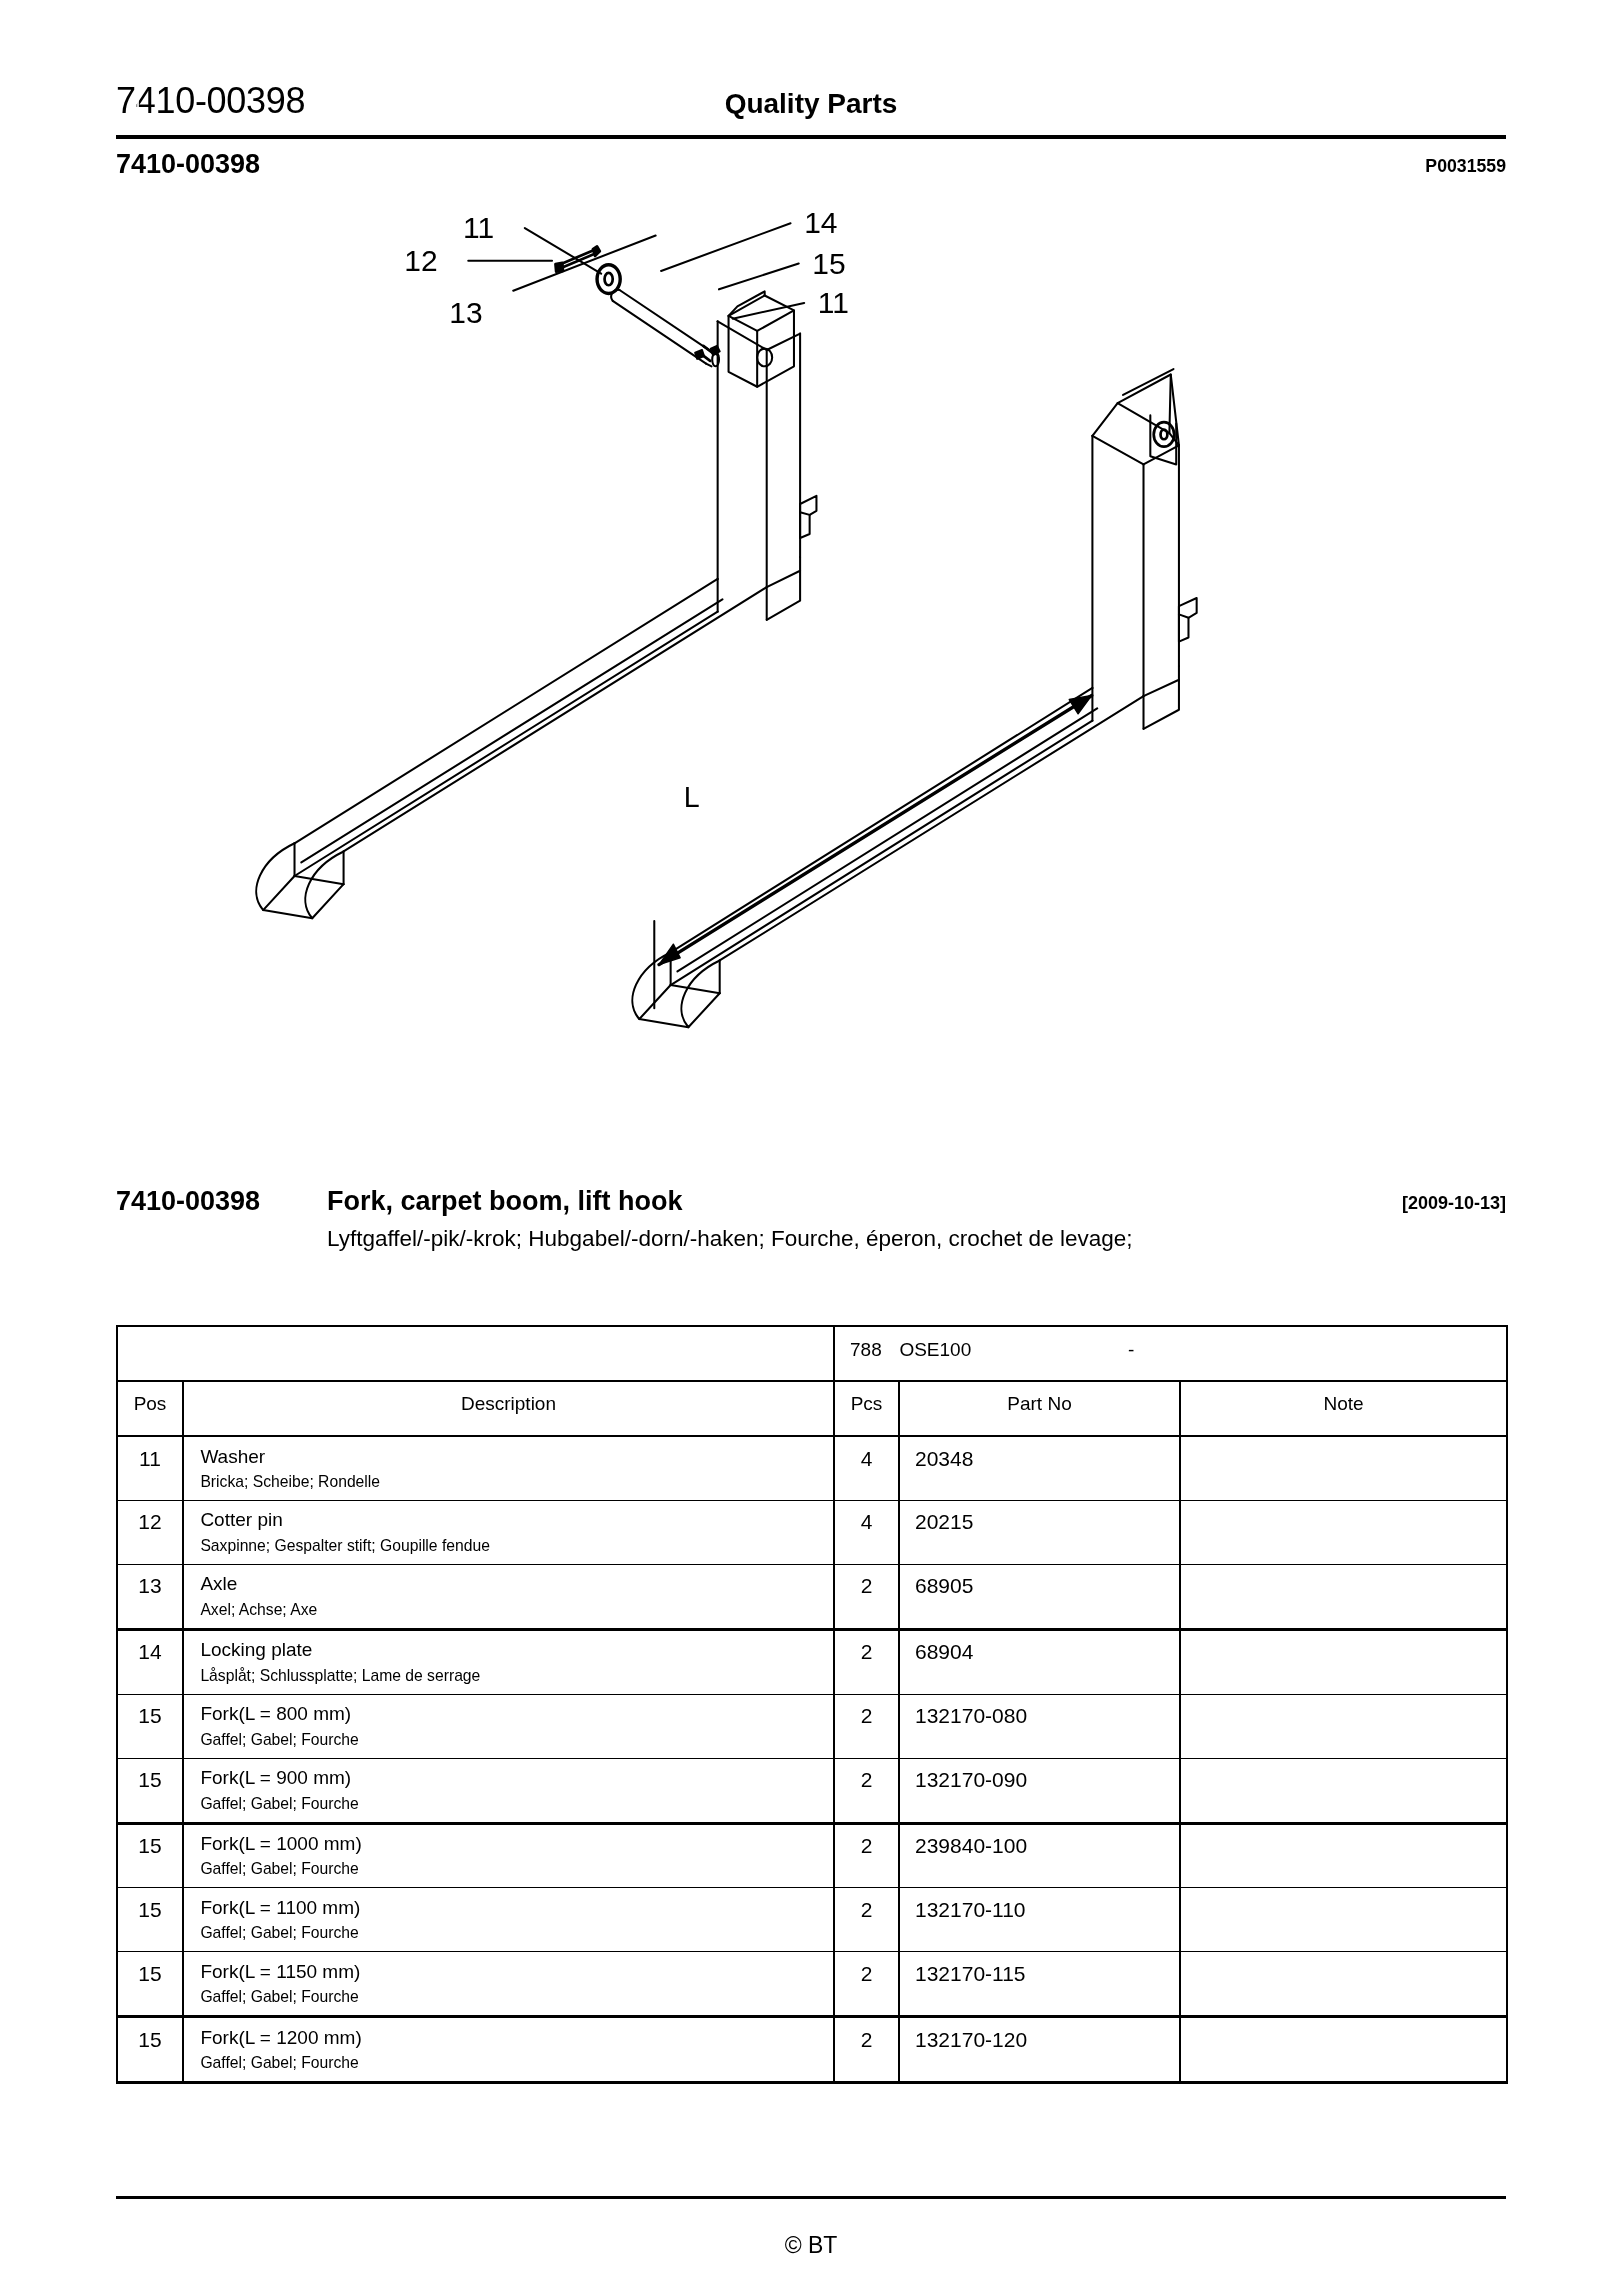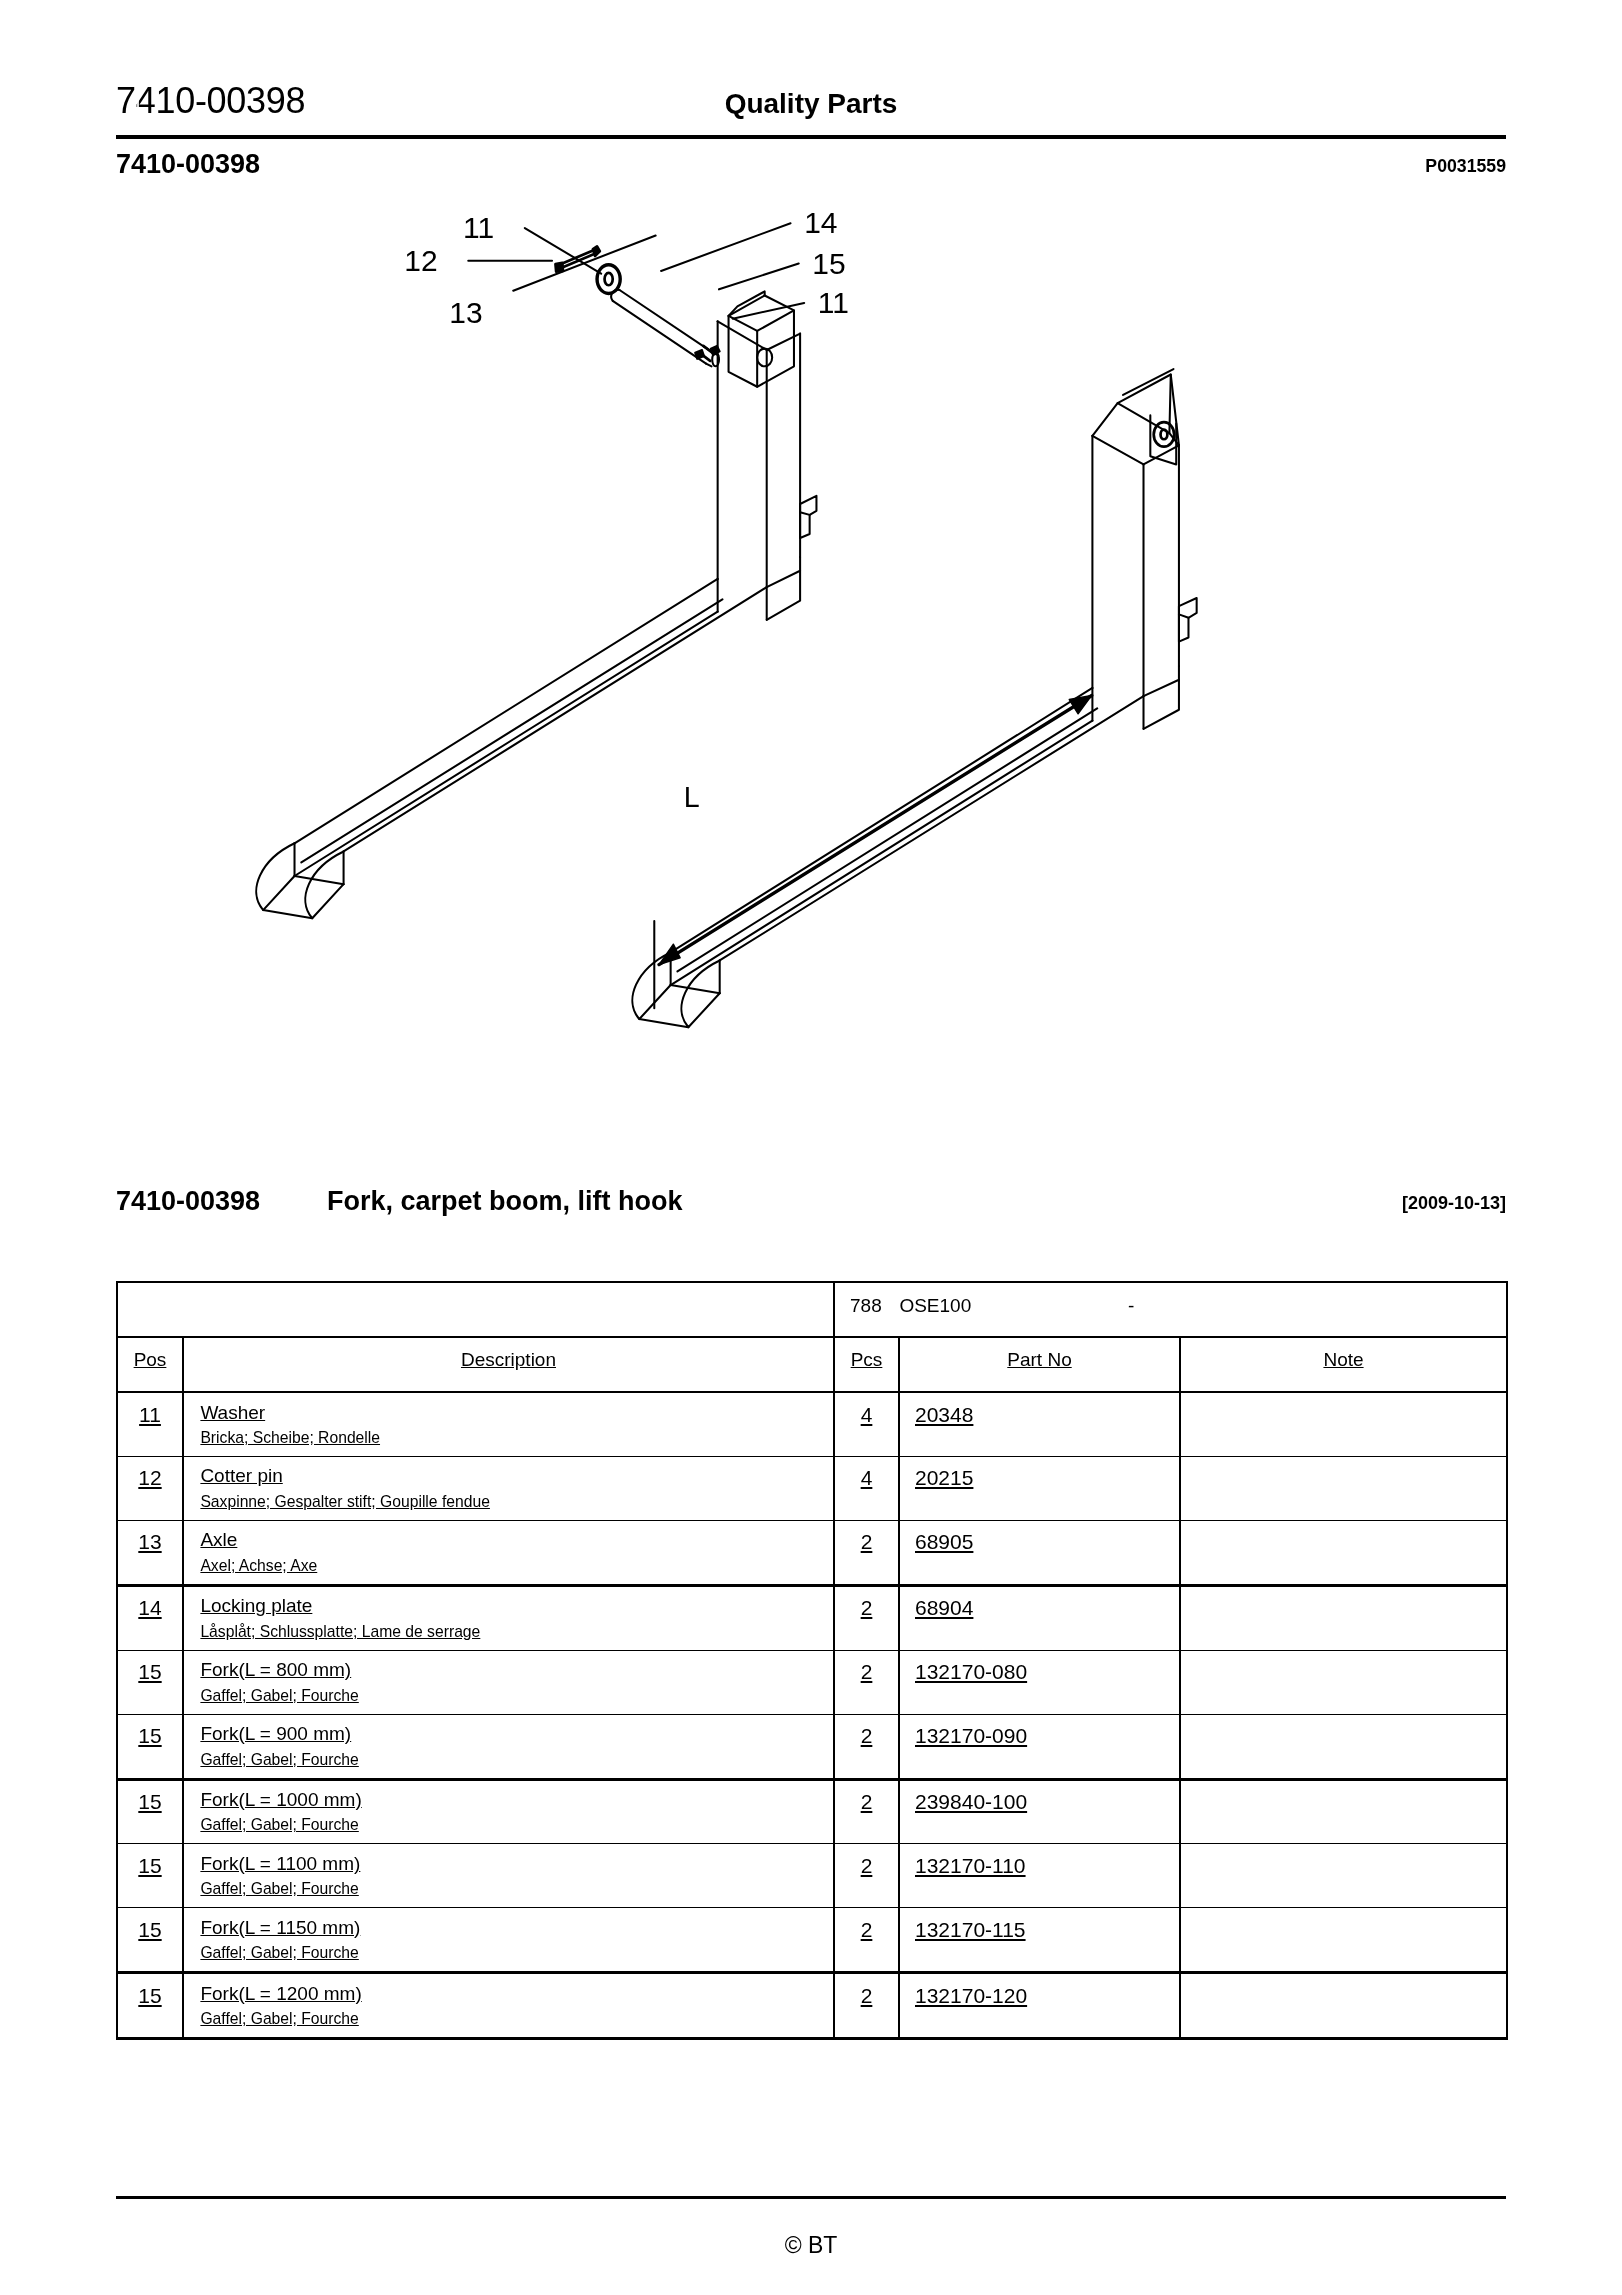--- a/index.html
+++ b/index.html
@@ -139,23 +139,22 @@
     left: 211px;
     top: 40px;
     font-size: 22.5px;
     white-space: nowrap;
   }
 
   
   .tablewrap {
     position: absolute;
     left: 116px;
-    top: 1281px;
-    width: 1390px;
-    text-decoration: underline;
+    top: 1325px;
+    width: 1390px;
   }
   table.parts {
     border-collapse: collapse;
     width: 1390px;
     table-layout: fixed;
   }
   table.parts td, table.parts th {
     padding: 0;
     margin: 0;
     vertical-align: top;
@@ -413,20 +412,21 @@
         <text x="1030" y="210" text-anchor="start">11</text>
         <text x="845" y="935" text-anchor="middle" font-size="42">L</text>
       </g>
     </svg>
   </div>
 
   <div class="titleblock">
     <div class="title-code">7410-00398</div>
     <div class="title-name">Fork, carpet boom, lift hook</div>
     <div class="title-date">[2009-10-13]</div>
+    <div class="title-sub">Lyftgaffel/-pik/-krok; Hubgabel/-dorn/-haken; Fourche, éperon, crochet de levage;</div>
   </div>
 
   <div class="tablewrap">
     <table class="parts">
       <colgroup>
         <col style="width:66px">
         <col style="width:651px">
         <col style="width:65px">
         <col style="width:281px">
         <col style="width:327px">

